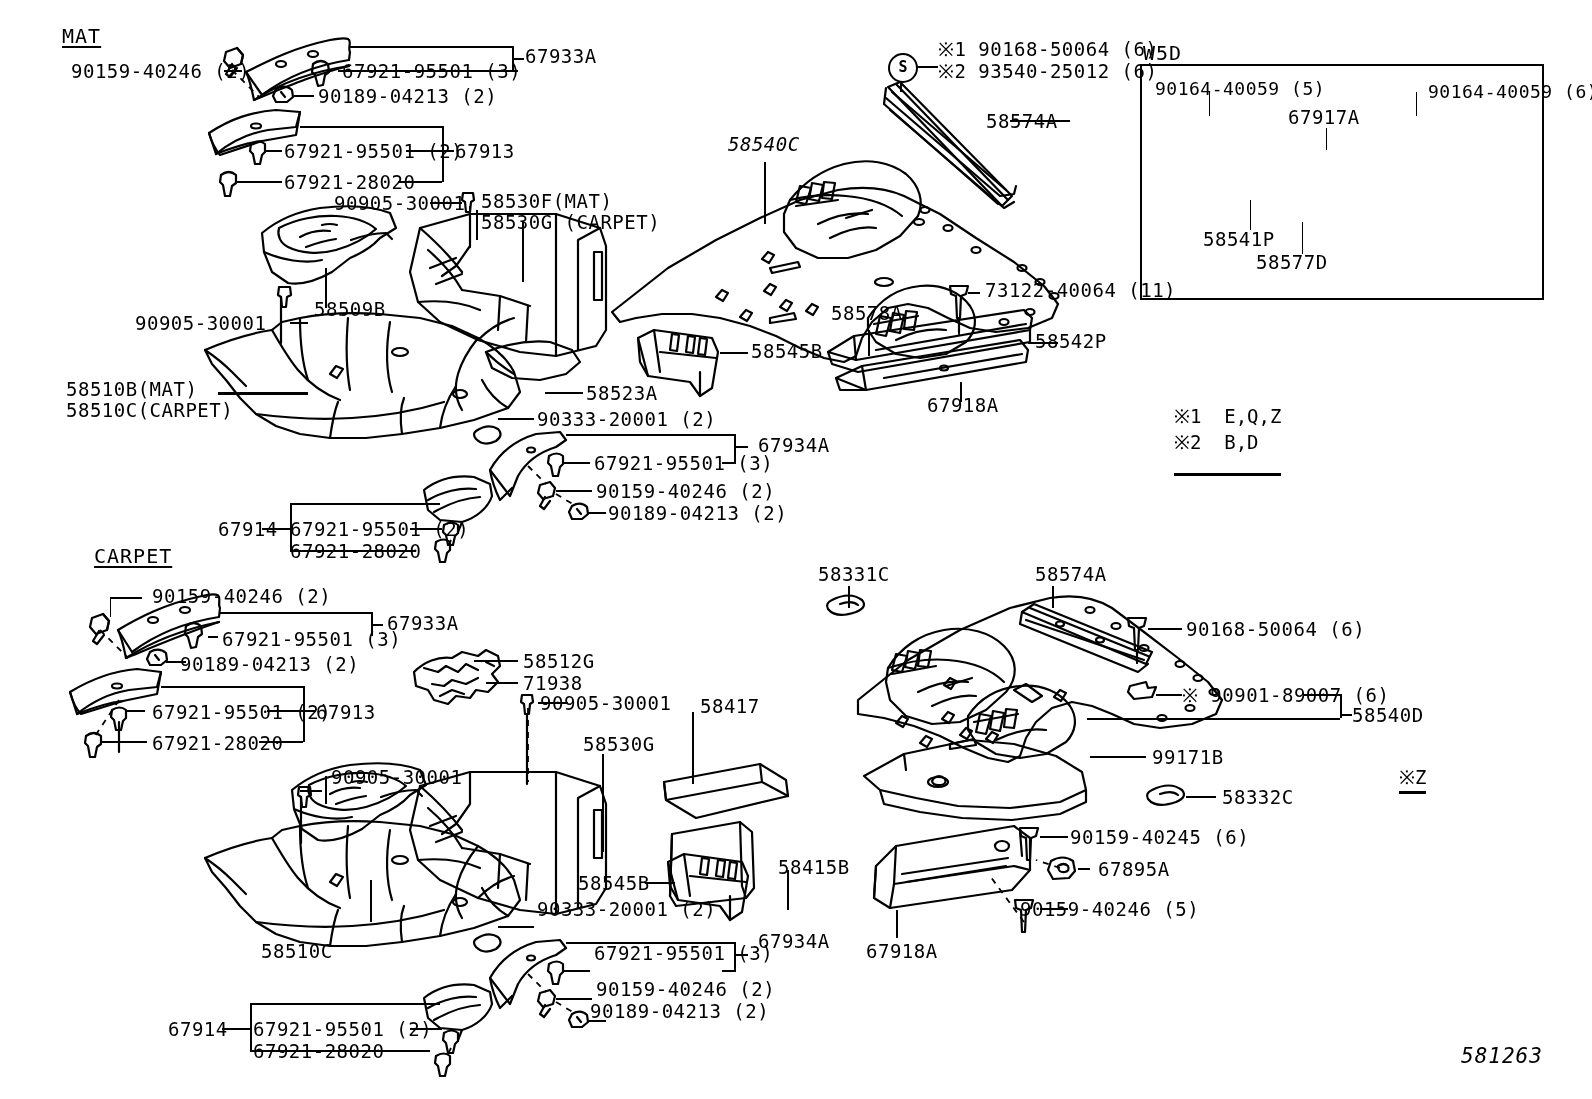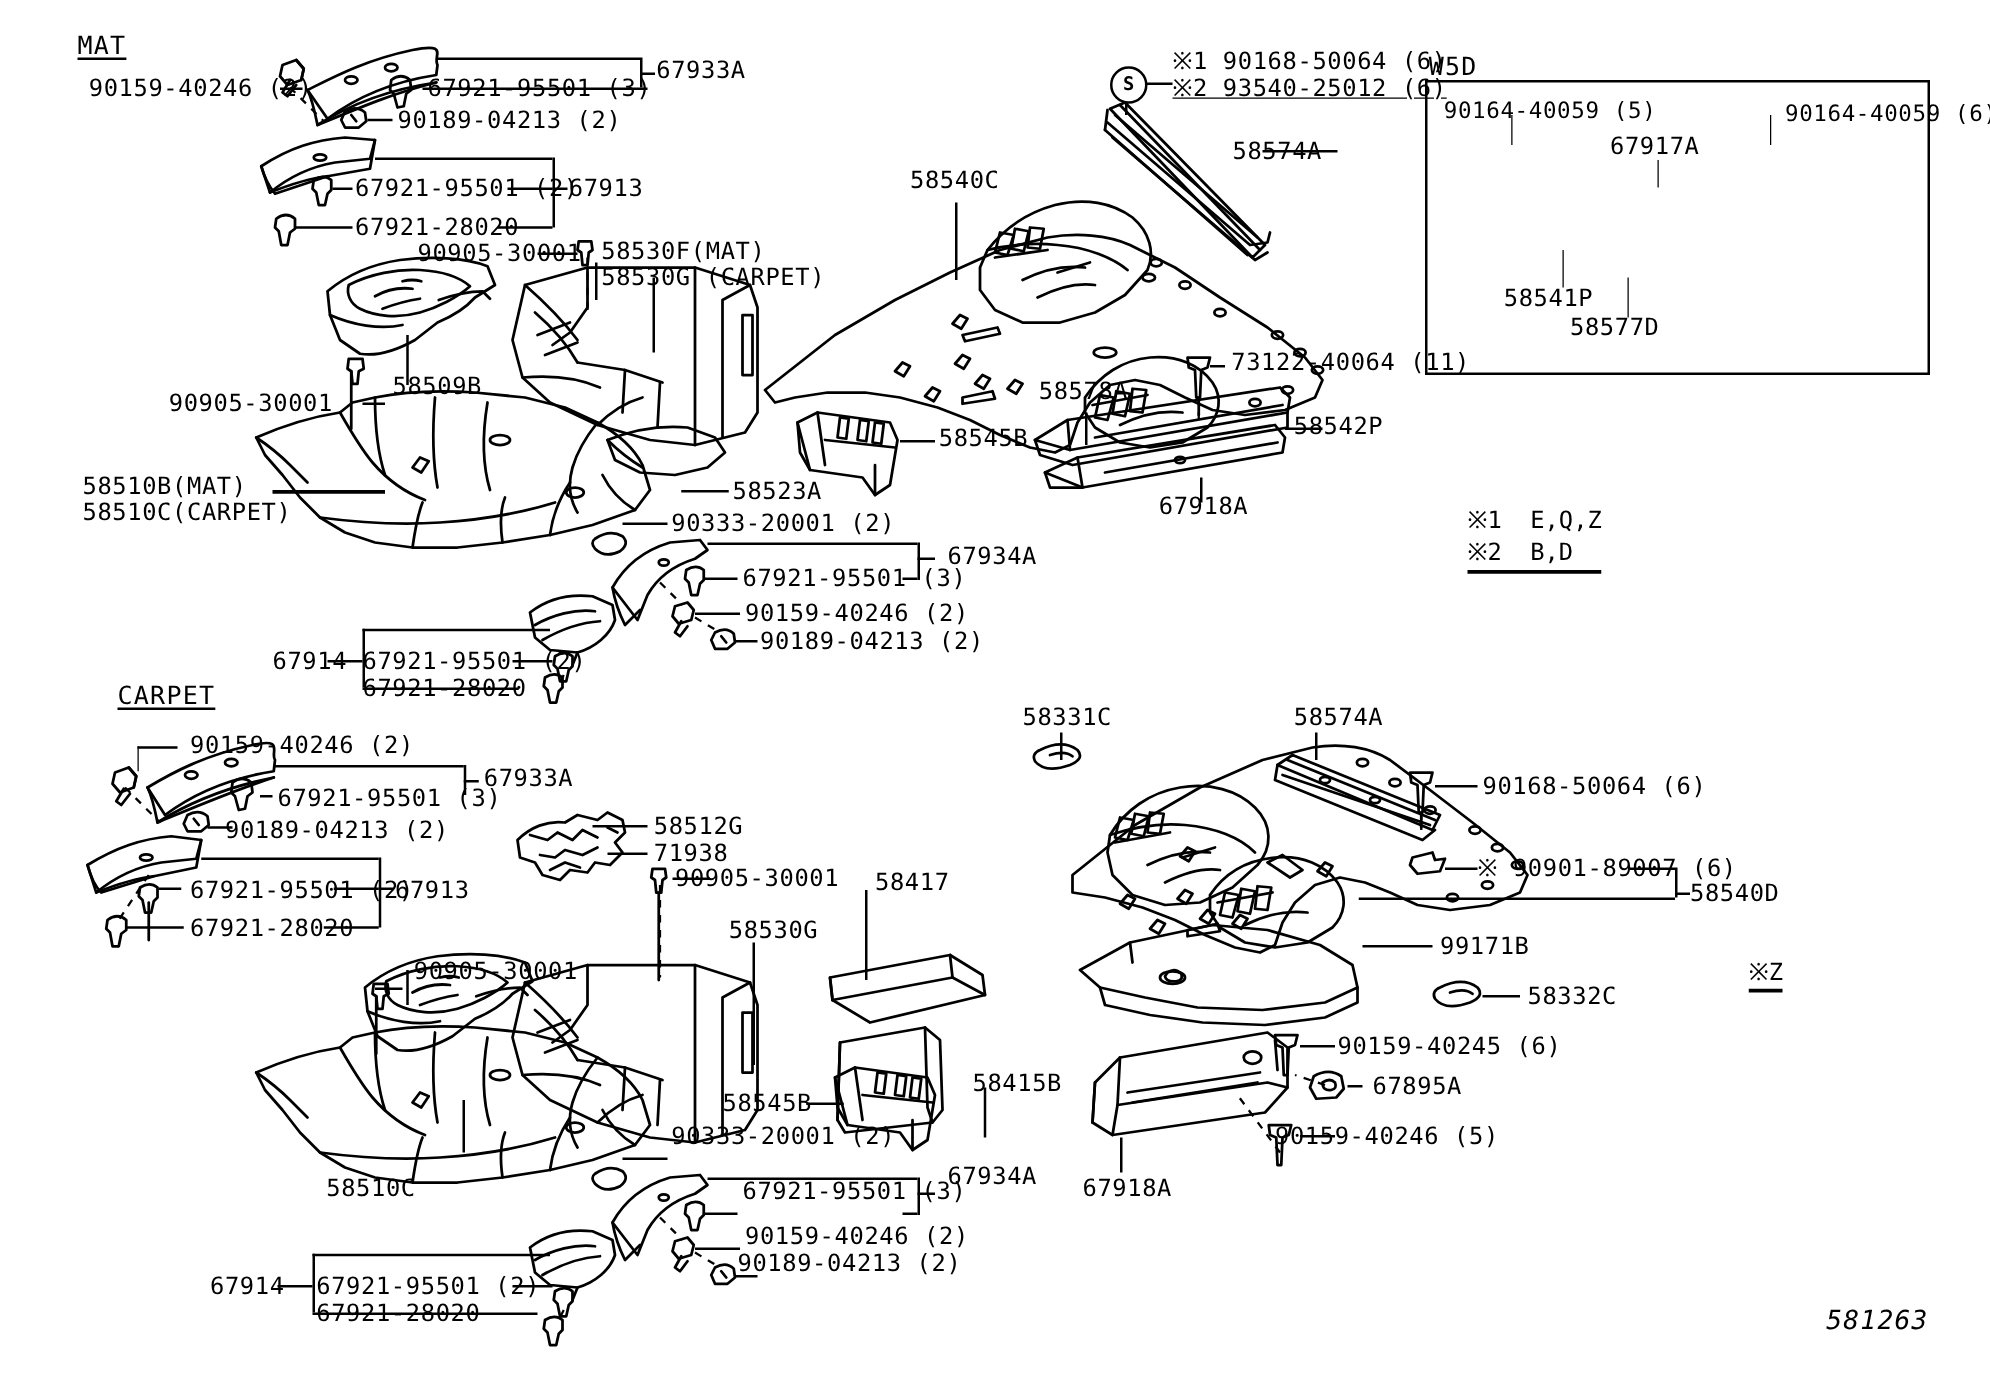--- a/index.html
+++ b/index.html
@@ -33,21 +33,21 @@
     text-decoration:underline;
     text-underline-offset:3px;
     white-space:nowrap;
   }
   .legend{
     position:absolute;
     font-size:19px;
     line-height:1.35;
     white-space:pre;
     border-bottom:3px solid #000;
-    padding-bottom:1px;
+    padding-bottom:18px;
   }
   .zmark{
     position:absolute;
     font-size:19px;
     border-bottom:3px solid #000;
     padding-bottom:1px;
     white-space:nowrap;
   }
   .sheetno{
     position:absolute;
@@ -641,21 +641,21 @@
   <div class="h" style="left:1078px;top:868px;width:12px;"></div>
   <div class="h" style="left:1040px;top:908px;width:28px;"></div>
   <div class="v" style="left:896px;top:910px;height:28px;"></div>
 
   <div class="hdr" style="left:62px;top:24px;">MAT</div>
   <div class="hdr" style="left:94px;top:544px;">CARPET</div>
   <div class="hdr" style="left:1143px;top:41px;text-decoration:none;">W5D</div>
 
   <div class="scircle" style="left:888px;top:53px;">S</div>
   <div class="lbl" style="left:938px;top:38px;">※1  90168-50064 (6)</div>
-  <div class="lbl" style="left:938px;top:60px;text-decoration:underline;">※2  93540-25012 (6)</div>
+  <div class="lbl" style="left:938px;top:60px;">※2  93540-25012 (6)</div>
 
   <div class="lbl" style="left:71px;top:60px;">90159-40246 (2)</div>
   <div class="lbl" style="left:342px;top:60px;">67921-95501 (3)</div>
   <div class="lbl" style="left:525px;top:45px;">67933A</div>
   <div class="lbl" style="left:318px;top:85px;">90189-04213 (2)</div>
   <div class="lbl" style="left:284px;top:140px;">67921-95501 (2)</div>
   <div class="lbl" style="left:455px;top:140px;">67913</div>
   <div class="lbl" style="left:284px;top:171px;">67921-28020</div>
   <div class="lbl" style="left:334px;top:192px;">90905-30001</div>
   <div class="lbl" style="left:481px;top:190px;">58530F(MAT)</div>
@@ -667,21 +667,21 @@
   <div class="lbl" style="left:586px;top:382px;">58523A</div>
   <div class="lbl" style="left:537px;top:408px;">90333-20001 (2)</div>
   <div class="lbl" style="left:758px;top:434px;">67934A</div>
   <div class="lbl" style="left:594px;top:452px;">67921-95501 (3)</div>
   <div class="lbl" style="left:596px;top:480px;">90159-40246 (2)</div>
   <div class="lbl" style="left:608px;top:502px;">90189-04213 (2)</div>
   <div class="lbl" style="left:218px;top:518px;">67914</div>
   <div class="lbl" style="left:290px;top:518px;">67921-95501 (2)</div>
   <div class="lbl" style="left:290px;top:540px;">67921-28020</div>
 
-  <div class="lbl" style="left:728px;top:133px;">58540C</div>
+  <div class="lbl" style="left:728px;top:133px;font-style:italic;">58540C</div>
   <div class="lbl" style="left:986px;top:110px;">58574A</div>
   <div class="lbl" style="left:985px;top:279px;">73122-40064 (11)</div>
   <div class="lbl" style="left:831px;top:302px;">58578A</div>
   <div class="lbl" style="left:1035px;top:330px;">58542P</div>
   <div class="lbl" style="left:927px;top:394px;">67918A</div>
   <div class="lbl" style="left:751px;top:340px;">58545B</div>
 
   <div class="lbl sm" style="left:1155px;top:78px;">90164-40059 (5)</div>
   <div class="lbl sm" style="left:1428px;top:81px;">90164-40059 (6)</div>
   <div class="lbl" style="left:1288px;top:106px;">67917A</div>

